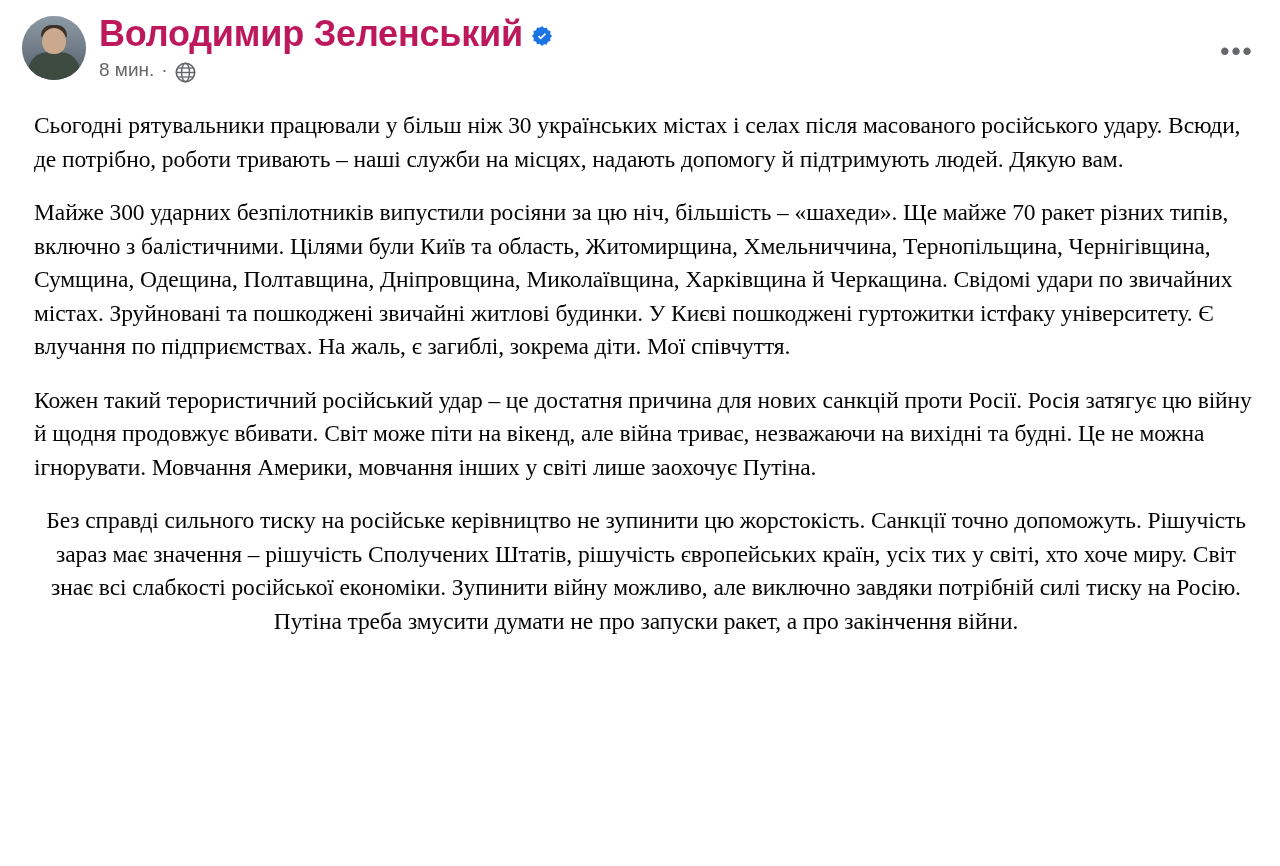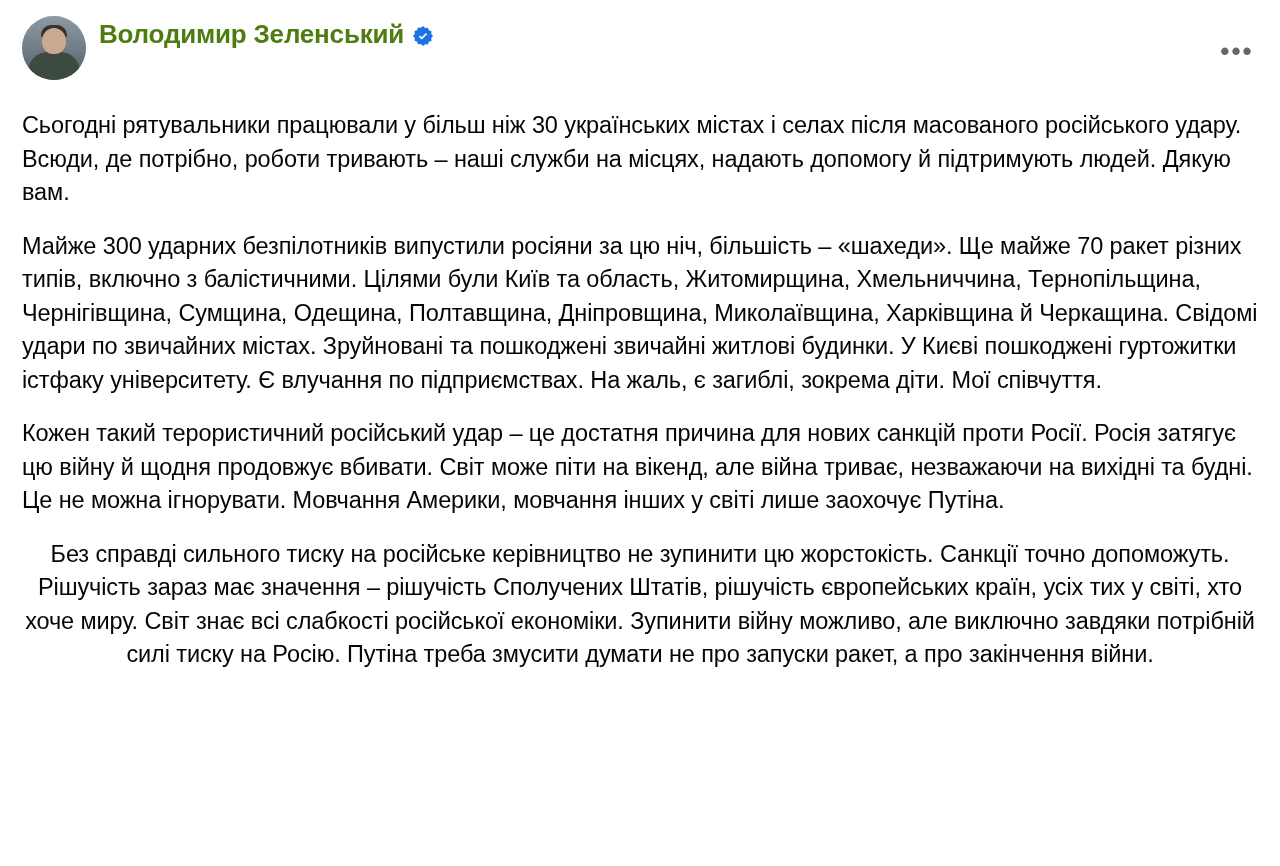--- a/index.html
+++ b/index.html
@@ -79,24 +79,24 @@
     padding-top: 3px;
     flex: 1 1 auto;
     min-width: 0;
   }
   .name-row {
     display: flex;
     align-items: center;
     gap: 8px;
   }
   .author-name {
-    font-size: 26px;
+    font-size: 36px;
     line-height: 34px;
     font-weight: bold;
-    color: #4d7c0f;
+    color: #be185d;
     letter-spacing: -0.2px;
   }
   .verified {
     width: 22px;
     height: 22px;
     flex: 0 0 22px;
     display: inline-block;
     margin-top: 4px;
   }
   .meta-row {
@@ -139,21 +139,22 @@
     user-select: none;
   }
   .post-body {
     margin-top: 17px;
     font-size: 23.5px;
     line-height: 33.5px;
     color: #050505;
     letter-spacing: -0.1px;
   }
   .post-body p {
-    margin: 0 0 20px 0;
+    margin: 0 0 20px 12px;
+    font-family: Liberation Serif, serif;
   }
   .post-body p:last-child { margin-bottom: 0; text-align: center; }
 </style>
 </head>
 <body>
 
 <div class="post">
 
   <div class="post-header">
 
@@ -167,20 +168,33 @@
     <div class="header-text">
       <div class="name-row">
         <span class="author-name">Володимир Зеленський</span>
         <span class="verified">
           <svg viewBox="0 0 24 24" width="22" height="22" aria-hidden="true">
             <path fill="#1b74e4" d="M12 1.2l2.3 2.05 3.05-.35 1.05 2.9 2.9 1.05-.35 3.05L23 12l-2.05 2.3.35 3.05-2.9 1.05-1.05 2.9-3.05-.35L12 22.8l-2.3-2.05-3.05.35-1.05-2.9-2.9-1.05.35-3.05L1 12l2.05-2.3-.35-3.05 2.9-1.05 1.05-2.9 3.05.35L12 1.2z"></path>
             <path fill="#ffffff" d="M10.6 15.9l-3.1-3.1 1.3-1.3 1.8 1.8 4.6-4.6 1.3 1.3-5.9 5.9z"></path>
           </svg>
         </span>
       </div>
+      <div class="meta-row">
+        <span>8 мин.</span>
+        <span class="meta-dot">·</span>
+        <span class="globe-icon">
+          <svg viewBox="0 0 16 16" width="21" height="21" aria-hidden="true">
+            <circle cx="8" cy="8" r="7" fill="none" stroke="#65676b" stroke-width="1.3"></circle>
+            <ellipse cx="8" cy="8" rx="3" ry="7" fill="none" stroke="#65676b" stroke-width="1.1"></ellipse>
+            <line x1="1" y1="8" x2="15" y2="8" stroke="#65676b" stroke-width="1.1"></line>
+            <line x1="2" y1="4.6" x2="14" y2="4.6" stroke="#65676b" stroke-width="1"></line>
+            <line x1="2" y1="11.4" x2="14" y2="11.4" stroke="#65676b" stroke-width="1"></line>
+          </svg>
+        </span>
+      </div>
     </div>
 
     <div class="menu-button">•••</div>
   </div>
 
   <div class="post-body">
     <p>Сьогодні рятувальники працювали у більш ніж 30 українських містах і селах після масованого російського удару. Всюди, де потрібно, роботи тривають – наші служби на місцях, надають допомогу й підтримують людей. Дякую вам.</p>
     <p>Майже 300 ударних безпілотників випустили росіяни за цю ніч, більшість – «шахеди». Ще майже 70 ракет різних типів, включно з балістичними. Цілями були Київ та область, Житомирщина, Хмельниччина, Тернопільщина, Чернігівщина, Сумщина, Одещина, Полтавщина, Дніпровщина, Миколаївщина, Харківщина й Черкащина. Свідомі удари по звичайних містах. Зруйновані та пошкоджені звичайні житлові будинки. У Києві пошкоджені гуртожитки істфаку університету. Є влучання по підприємствах. На жаль, є загиблі, зокрема діти. Мої співчуття.</p>
     <p>Кожен такий терористичний російський удар – це достатня причина для нових санкцій проти Росії. Росія затягує цю війну й щодня продовжує вбивати. Світ може піти на вікенд, але війна триває, незважаючи на вихідні та будні. Це не можна ігнорувати. Мовчання Америки, мовчання інших у світі лише заохочує Путіна.</p>
     <p>Без справді сильного тиску на російське керівництво не зупинити цю жорстокість. Санкції точно допоможуть. Рішучість зараз має значення – рішучість Сполучених Штатів, рішучість європейських країн, усіх тих у світі, хто хоче миру. Світ знає всі слабкості російської економіки. Зупинити війну можливо, але виключно завдяки потрібній силі тиску на Росію. Путіна треба змусити думати не про запуски ракет, а про закінчення війни.</p>

